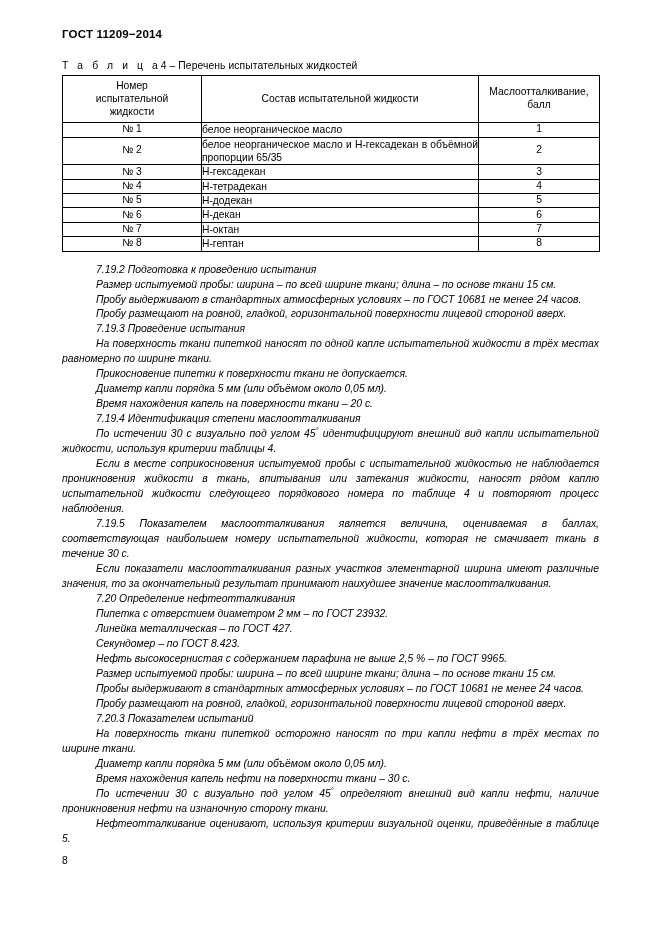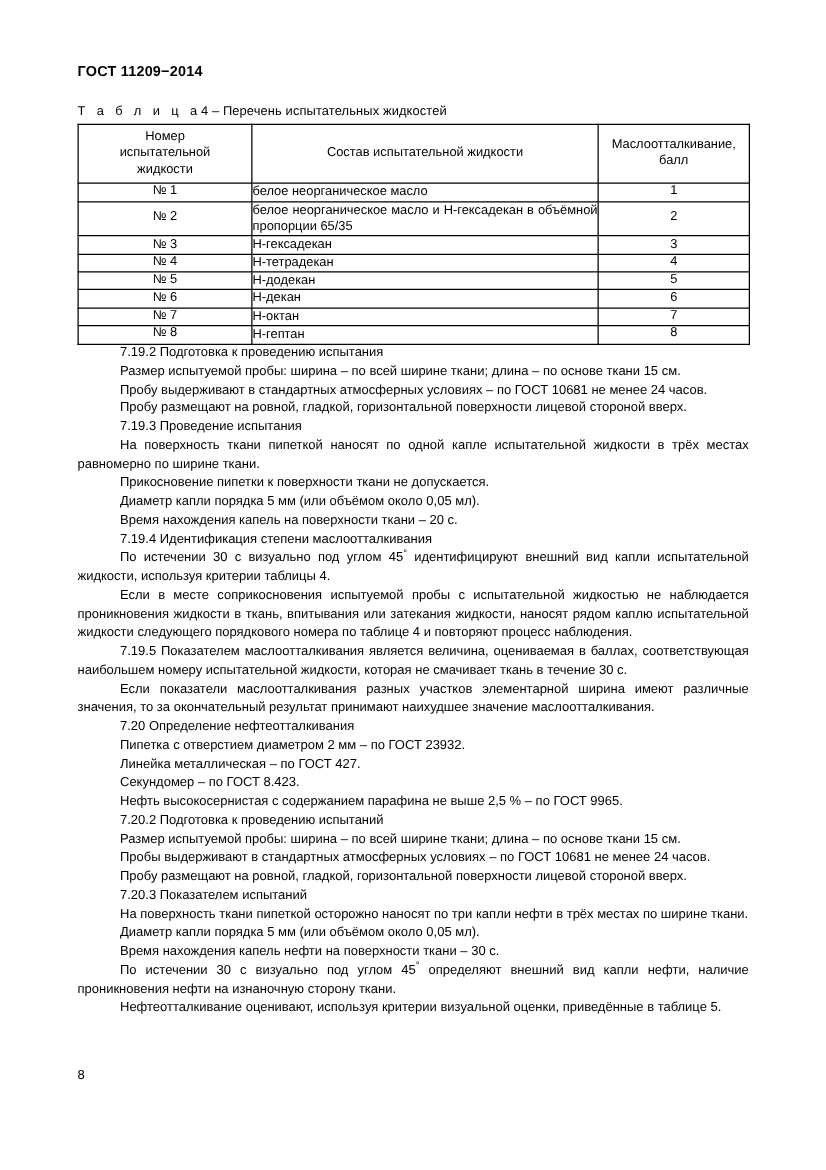--- a/index.html
+++ b/index.html
@@ -25,21 +25,21 @@
     left: 62px;
     top: 0;
     width: 537px;
   }
 
   
   .doc-header {
     font-size: 11.5px;
     font-weight: bold;
     letter-spacing: 0.2px;
-    padding-top: 52px;
+    padding-top: 28px;
     line-height: 1.1;
   }
 
   
   .table-caption {
     font-size: 10.3px;
     margin-top: 19px;
     margin-bottom: 4px;
     white-space: nowrap;
   }
@@ -89,22 +89,24 @@
     text-align-last: left;
   }
   td.score {
     text-align: center;
     padding: 1px 2px 2px 2px;
     line-height: 1.25;
   }
 
   
   .body-text {
+    margin-top: 11px;
     font-size: 10.4px;
     line-height: 1.44;
+    font-style: italic;
   }
   p.para {
     margin: 0;
     text-indent: 34px;
     text-align: justify;
     text-align-last: left;
     hyphens: none;
   }
   p.line {
     margin: 0;
@@ -215,21 +217,20 @@
       <p class="line">7.19.4 Идентификация степени маслоотталкивания</p>
       <p class="para"><span>По истечении 30 с визуально под углом 45</span><sup class="deg">°</sup> <span>идентифицируют внешний вид капли испытательной жидкости, используя критерии таблицы 4.</span></p>
       <p class="para">Если в месте соприкосновения испытуемой пробы с испытательной жидкостью не  наблюдается проникновения  жидкости  в  ткань,  впитывания  или  затекания  жидкости,  наносят  рядом  каплю испытательной  жидкости  следующего  порядкового  номера  по  таблице  4  и  повторяют  процесс наблюдения.</p>
       <p class="para">7.19.5  Показателем  маслоотталкивания  является  величина,  оцениваемая  в  баллах, соответствующая  наибольшем  номеру  испытательной  жидкости,  которая  не  смачивает  ткань  в течение 30 с.</p>
       <p class="para">Если показатели маслоотталкивания разных участков элементарной ширина имеют различные значения, то за окончательный результат принимают наихудшее значение маслоотталкивания.</p>
       <p class="line">7.20 Определение нефтеотталкивания</p>
       <p class="line">Пипетка с отверстием диаметром 2 мм – по ГОСТ 23932.</p>
       <p class="line">Линейка металлическая – по ГОСТ 427.</p>
       <p class="line">Секундомер – по ГОСТ 8.423.</p>
       <p class="line">Нефть высокосернистая с содержанием парафина не выше 2,5 % – по ГОСТ 9965.</p>
-      <p class="line">7.20.2 Подготовка к проведению испытаний</p>
       <p class="line">Размер испытуемой пробы: ширина – по всей ширине ткани; длина – по основе ткани  15 см.</p>
       <p class="line">Пробы выдерживают в стандартных атмосферных условиях – по ГОСТ 10681 не менее 24 часов.</p>
       <p class="line">Пробу размещают на ровной, гладкой, горизонтальной поверхности лицевой стороной вверх.</p>
       <p class="line">7.20.3 Показателем испытаний</p>
       <p class="para">На поверхность ткани пипеткой осторожно наносят  по три капли нефти в трёх местах по ширине ткани.</p>
       <p class="line">Диаметр капли порядка 5 мм (или объёмом около 0,05 мл).</p>
       <p class="line">Время нахождения капель нефти на поверхности ткани – 30 с.</p>
       <p class="para"><span>По  истечении  30  с    визуально  под  углом  45</span><sup class="deg">°</sup> <span>определяют  внешний  вид  капли  нефти,  наличие проникновения нефти на изнаночную сторону ткани.</span></p>
       <p class="para">Нефтеотталкивание оценивают, используя критерии визуальной оценки, приведённые в таблице 5.</p>
     </div>

